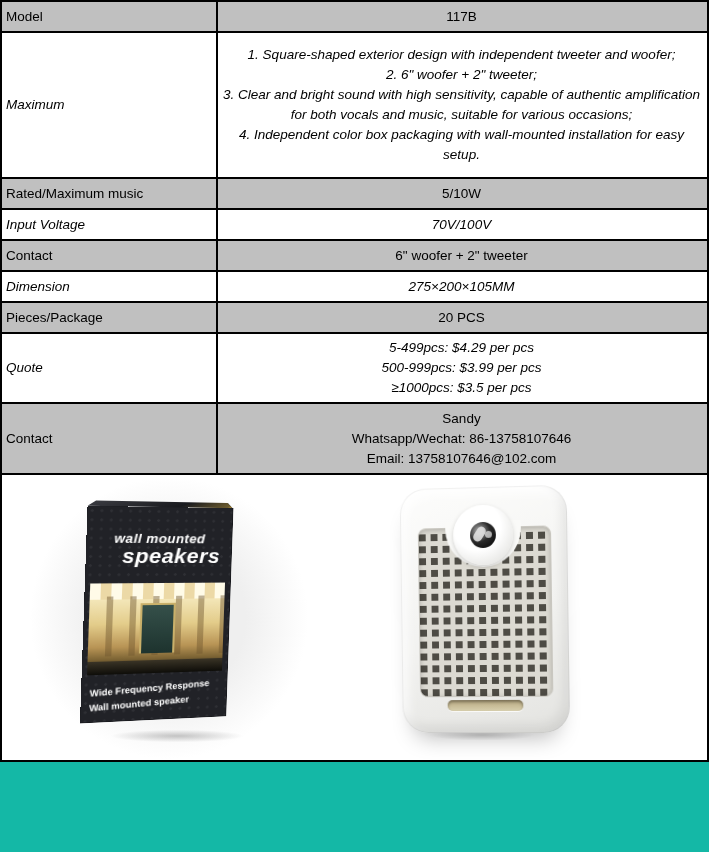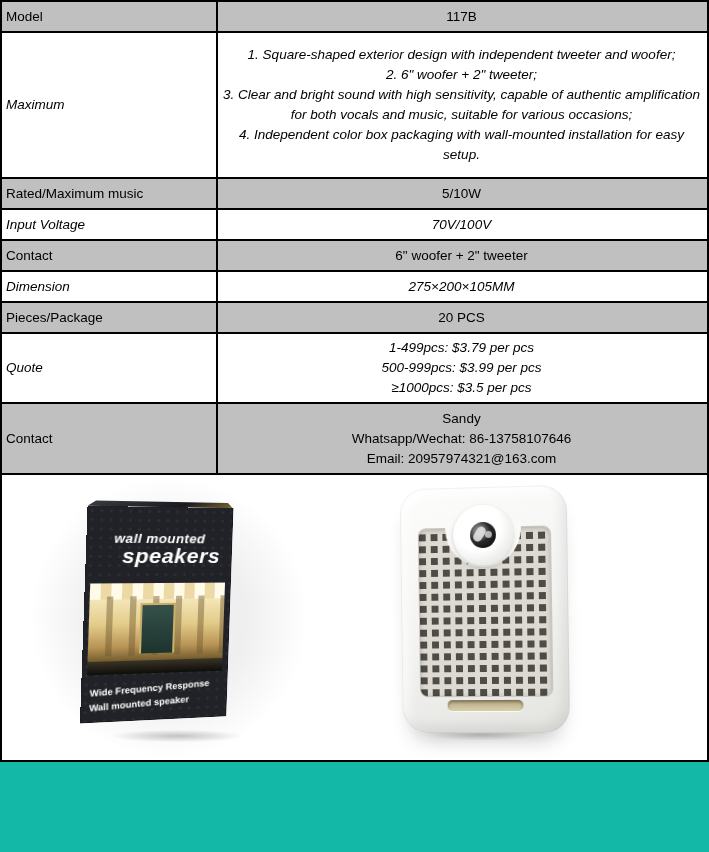--- a/index.html
+++ b/index.html
@@ -152,31 +152,31 @@
       <td class="lbl">Dimension</td>
       <td class="val">275×200×105MM</td>
     </tr>
     <tr class="gray r-m">
       <td class="lbl">Pieces/Package</td>
       <td class="val">20 PCS</td>
     </tr>
     <tr class="white r-q">
       <td class="lbl">Quote</td>
       <td class="val">
-        <div>1-499pcs: $3.79 per pcs</div>
+        <div>5-499pcs: $4.29 per pcs</div>
         <div>500-999pcs: $3.99 per pcs</div>
         <div>≥1000pcs: $3.5 per pcs</div>
       </td>
     </tr>
     <tr class="gray r-c">
       <td class="lbl">Contact</td>
       <td class="val">
         <div>Sandy</div>
         <div>Whatsapp/Wechat: 86-13758107646</div>
-        <div>Email: 20957974321@163.com</div>
+        <div>Email: 13758107646@102.com</div>
       </td>
     </tr>
   </tbody>
     </table>
 
   <div class="gallery">
     <div class="photo-backdrop"></div>
     <div class="box-shadow"></div>
     <div class="spk-shadow"></div>
 

